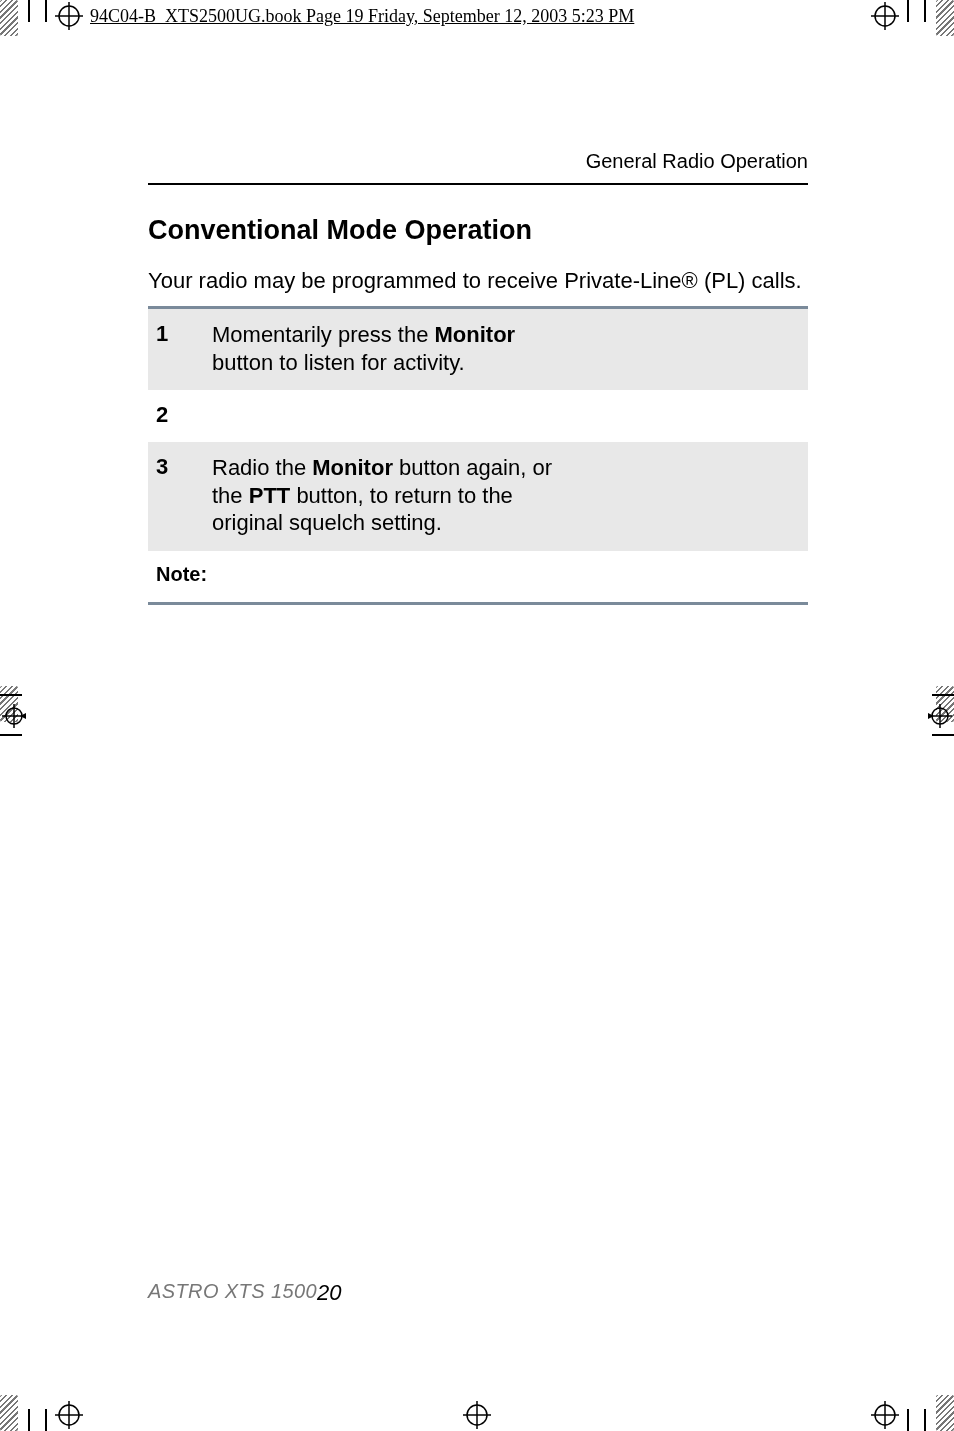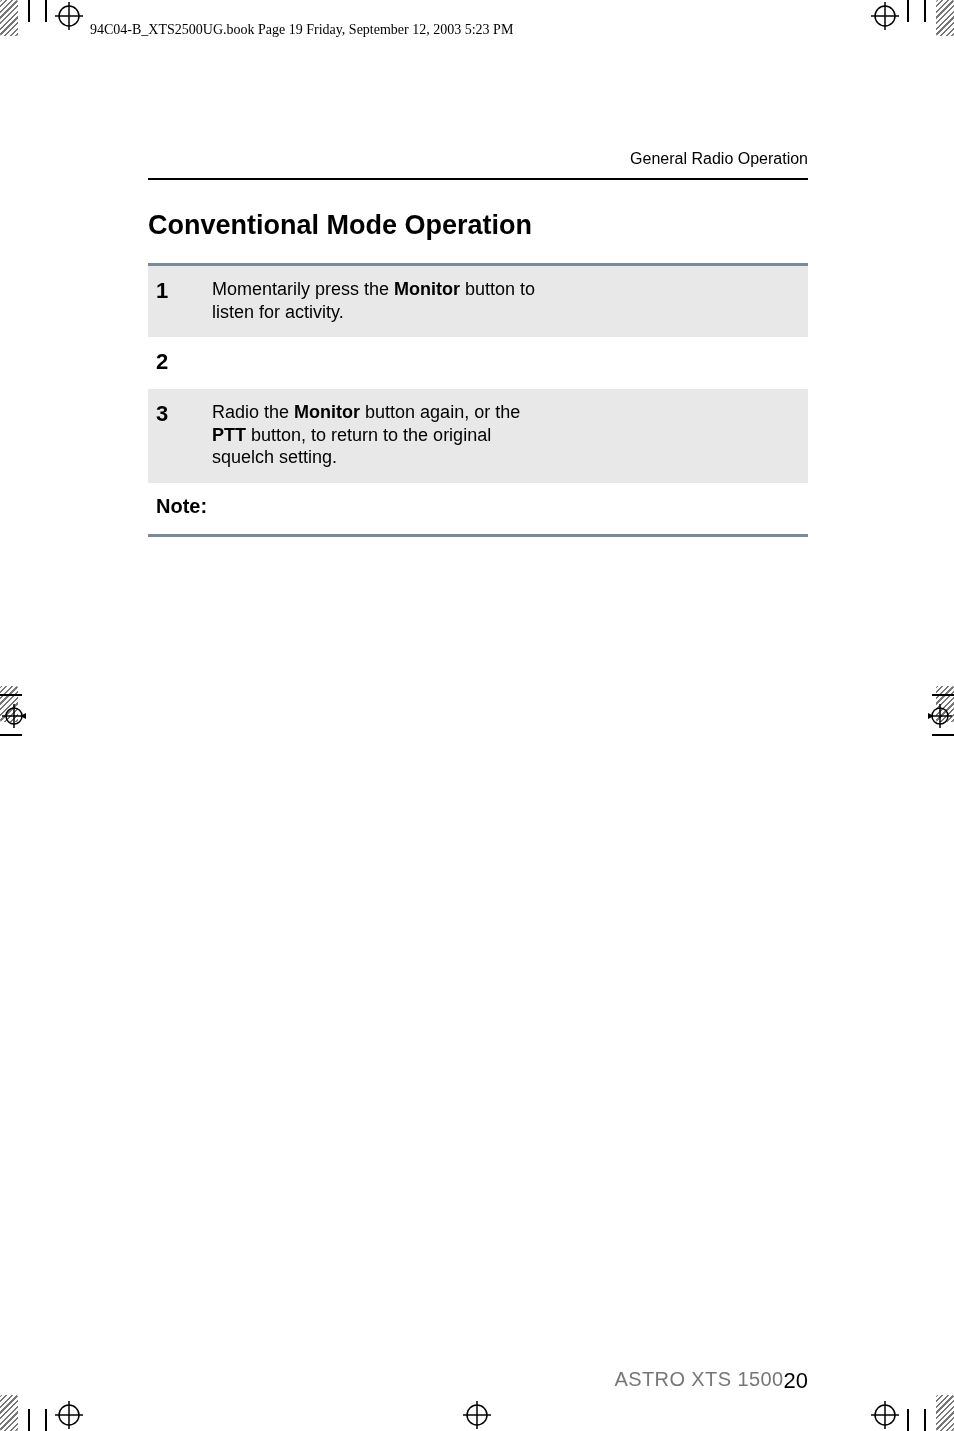--- a/index.html
+++ b/index.html
@@ -4,21 +4,21 @@
 <style>
   * { box-sizing: border-box; margin: 0; padding: 0; }
   html, body { width: 954px; height: 1431px; background: #fff; font-family: Arial, Helvetica, sans-serif; color: #000; }
   .page { position: relative; width: 954px; height: 1431px; }
 
   
   .top-marks { position: absolute; top: 0; left: 0; width: 100%; height: 34px; }
   .mark-vline { position: absolute; width: 2px; height: 22px; background: #000; top: 0; }
   .mark-reg { position: absolute; }
   .mark-reg svg { display:block; }
-  .top-header-text { position: absolute; left: 90px; top: 22px; font-family: "Times New Roman", Times, serif; font-size: 14px; }
+  .top-header-text { position: absolute; left: 90px; top: 6px; font-family: "Times New Roman", Times, serif; font-size: 18px; text-decoration: underline; }
 
   
   .bottom-marks { position: absolute; bottom: 0; left:0; width:100%; height: 34px; }
   .mark-vline-b { position: absolute; width:2px; height: 22px; background:#000; bottom:0; }
 
   
   .side-marks { position: absolute; top: 50%; transform: translateY(-50%); }
   .side-marks.left { left: 0; }
   .side-marks.right { right: 0; }
   .hline { position:absolute; height:2px; background:#000; }
@@ -32,37 +32,37 @@
   .edge-strip-ml { top: 686px; left: 0; height: 36px; }
   .edge-strip-mr { top: 686px; right: 0; height: 36px; }
   .edge-strip .hatch {
     width: 100%; height: 100%;
     background: repeating-linear-gradient(135deg, #777 0, #777 1.5px, #fff 1.5px, #fff 4px);
     border-radius: 2px;
   }
 
   
   .content { position: absolute; left: 148px; top: 150px; width: 660px; }
-  .running-head { text-align: right; font-size: 16px; margin-bottom: 10px; }
+  .running-head { text-align: right; font-size: 20px; margin-bottom: 10px; }
   .hr1 { border: none; border-top: 2px solid #000; margin-bottom: 30px; }
   .h2 { font-size: 27px; font-weight: bold; margin-bottom: 22px; }
   .intro { font-size: 22px; margin-bottom: 12px; }
 
   .steps { width: 100%; border-top: 3px solid #7a8a9a; border-bottom: 3px solid #7a8a9a; }
   .step-row { display: flex; padding: 12px 8px 14px 8px; }
   .step-row.alt { background: #e8e8e8; }
   .step-num { width: 56px; font-size: 22px; font-weight: bold; flex-shrink:0; }
-  .step-text { width: 340px; font-size: 18px; line-height: 1.25; }
+  .step-text { width: 340px; font-size: 22px; line-height: 1.25; }
   .step-text b { font-weight: bold; }
 
   .note-row { display: flex; padding: 12px 8px 16px 8px; }
   .note-label { width: 76px; font-size: 20px; font-weight: bold; flex-shrink:0; }
   .note-text { width: 320px; font-size: 22px; line-height: 1.28; }
 
-  .footer { position: absolute; left: 148px; width: 660px; top: 1368px; display:flex; justify-content: flex-end; font-size: 20px; }
+  .footer { position: absolute; left: 148px; width: 660px; top: 1280px; display:flex; justify-content: flex-start; font-size: 20px; font-style: italic; }
   .footer-left { color: #777; letter-spacing: 0.4px; }
   .footer-right { font-size: 22px; }
 </style>
 </head>
 <body>
 
 <div class="page">
 
   <div class="edge-strip edge-strip-tl">
       <div class="hatch"></div>
@@ -156,20 +156,21 @@
         </svg>
     </div>
     <div class="mark-vline-b" style="right:45px;"></div>
     <div class="mark-vline-b" style="right:28px;"></div>
   </div>
 
   <div class="content">
     <div class="running-head">General Radio Operation</div>
     <hr class="hr1">
     <div class="h2">Conventional Mode Operation</div>
+    <div class="intro">Your radio may be programmed to receive Private-Line® (PL) calls.</div>
 
     <div class="steps">
 
       <div class="step-row alt">
         <div class="step-num">1</div>
         <div class="step-text">
           <span>Momentarily press the </span><b>Monitor</b><span> button to listen for activity.</span>
         </div>
       </div>
 

